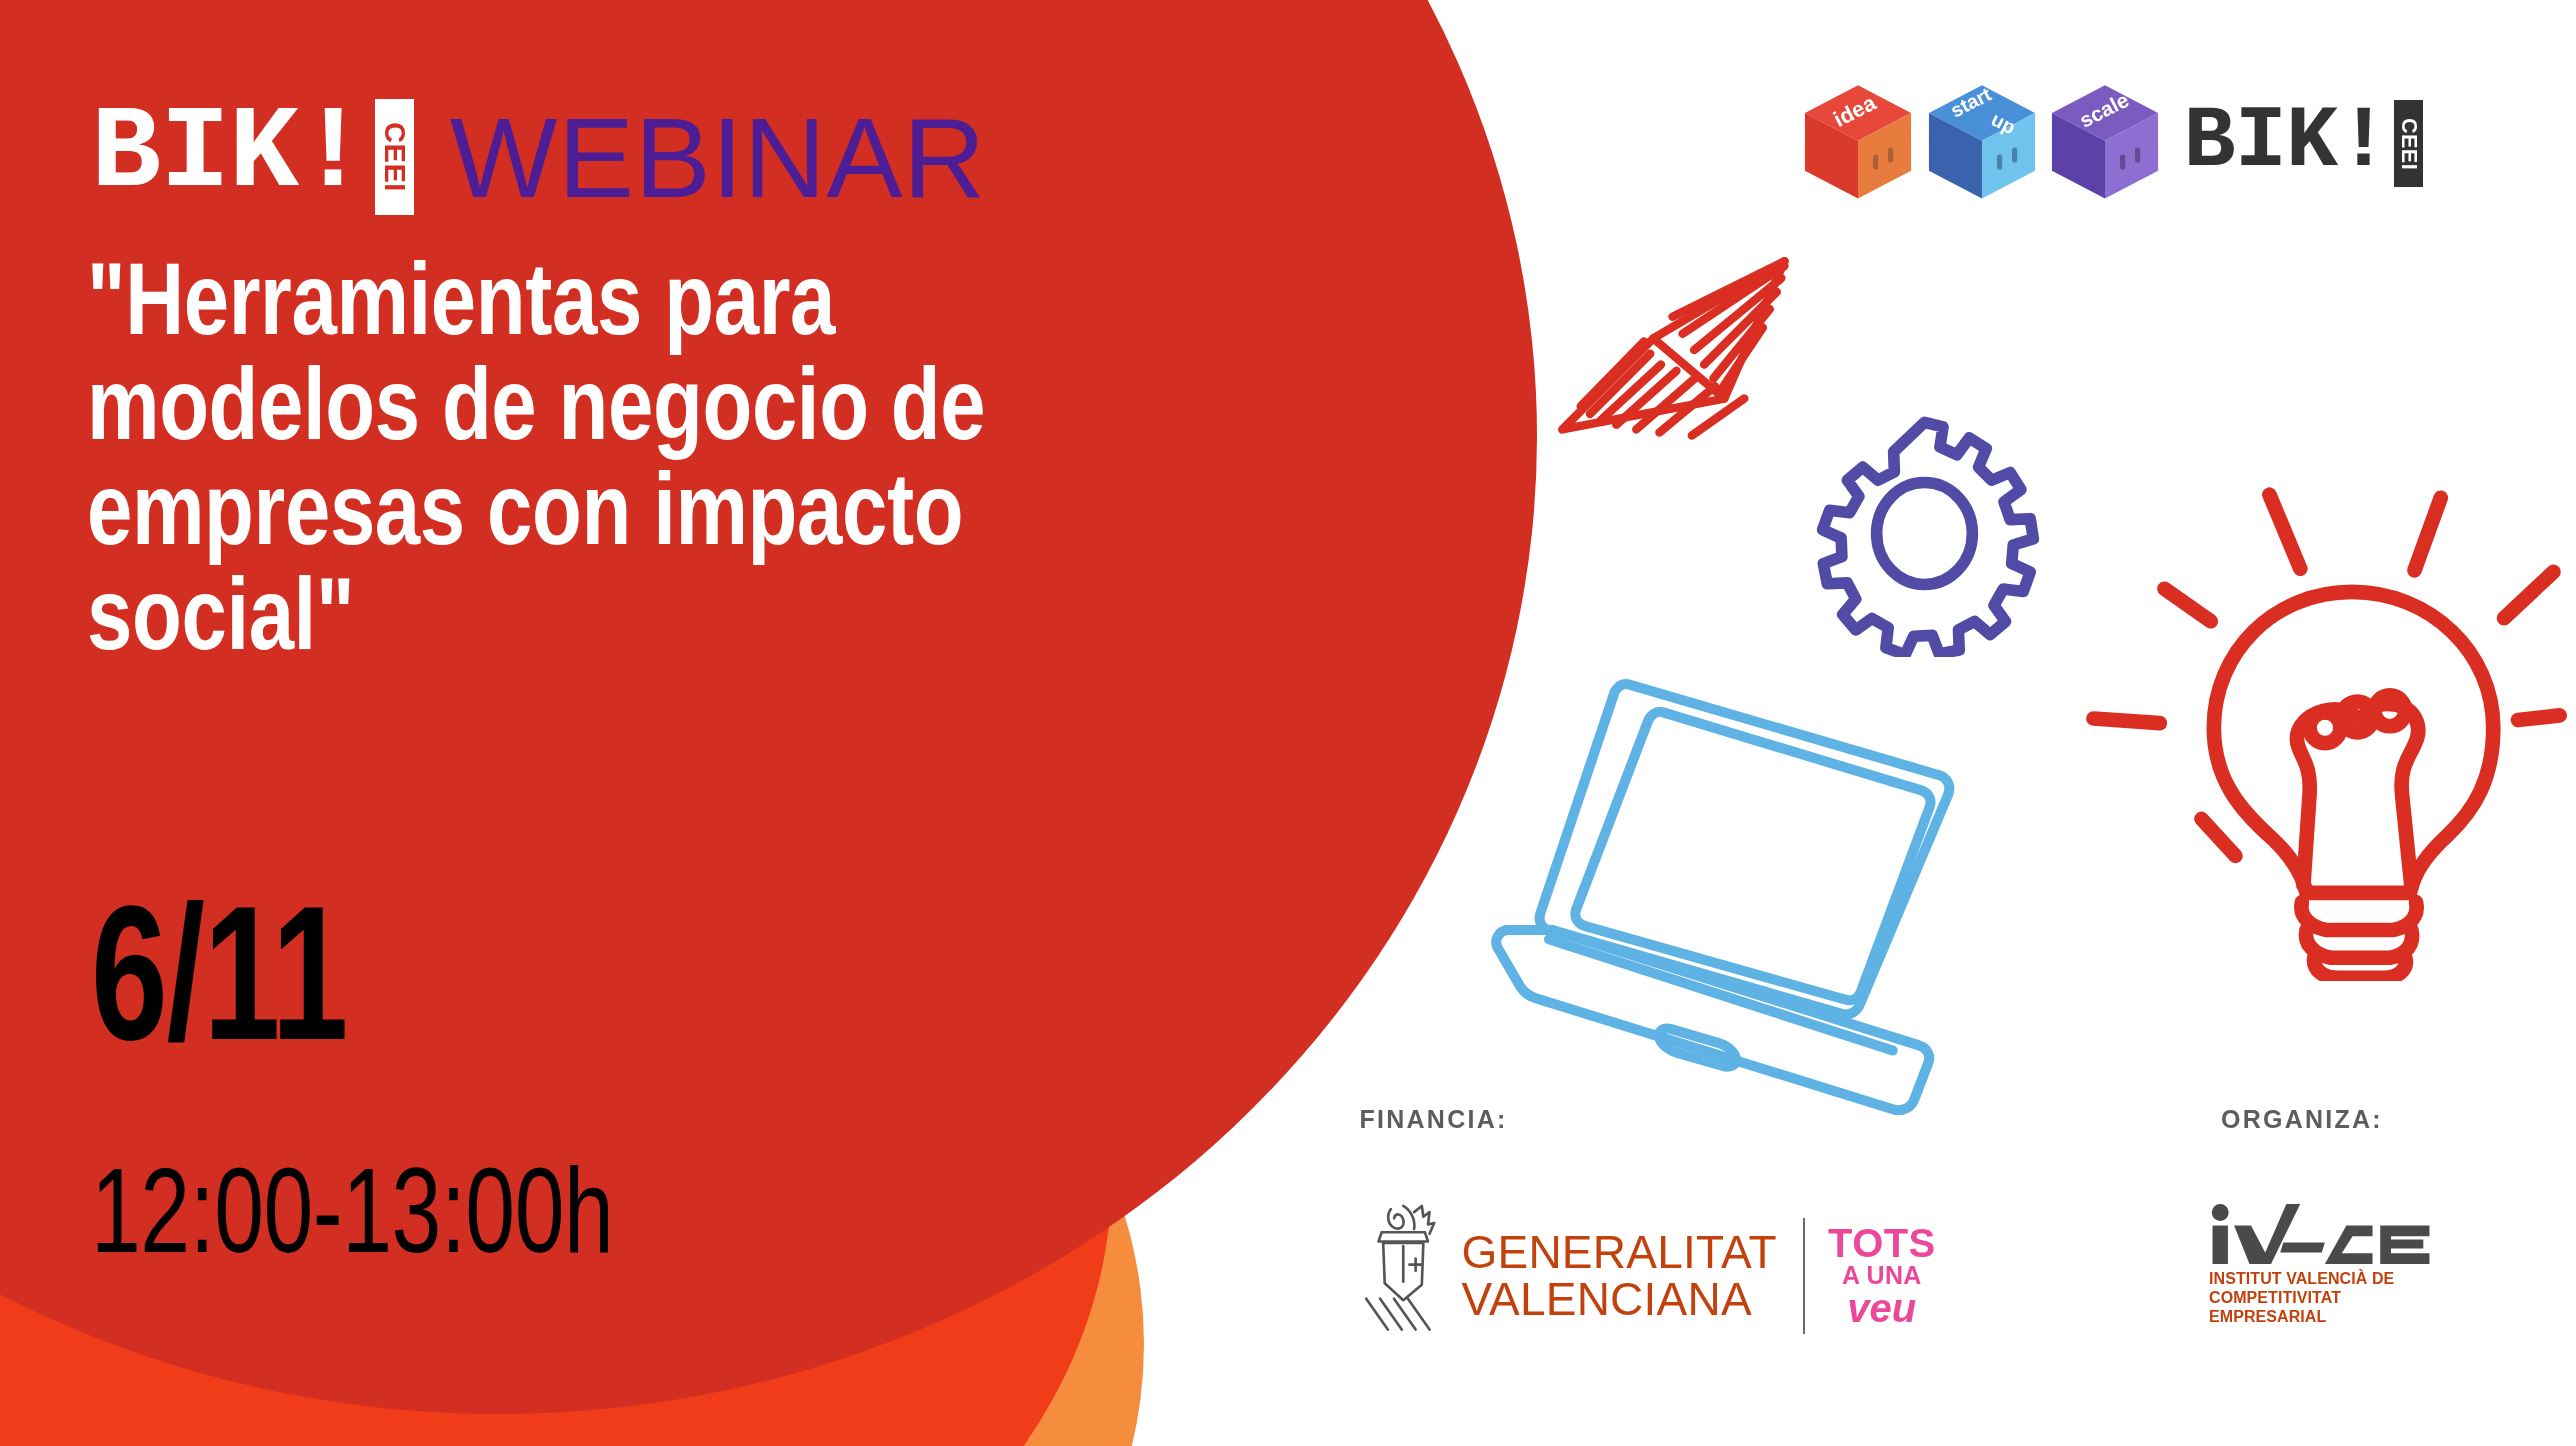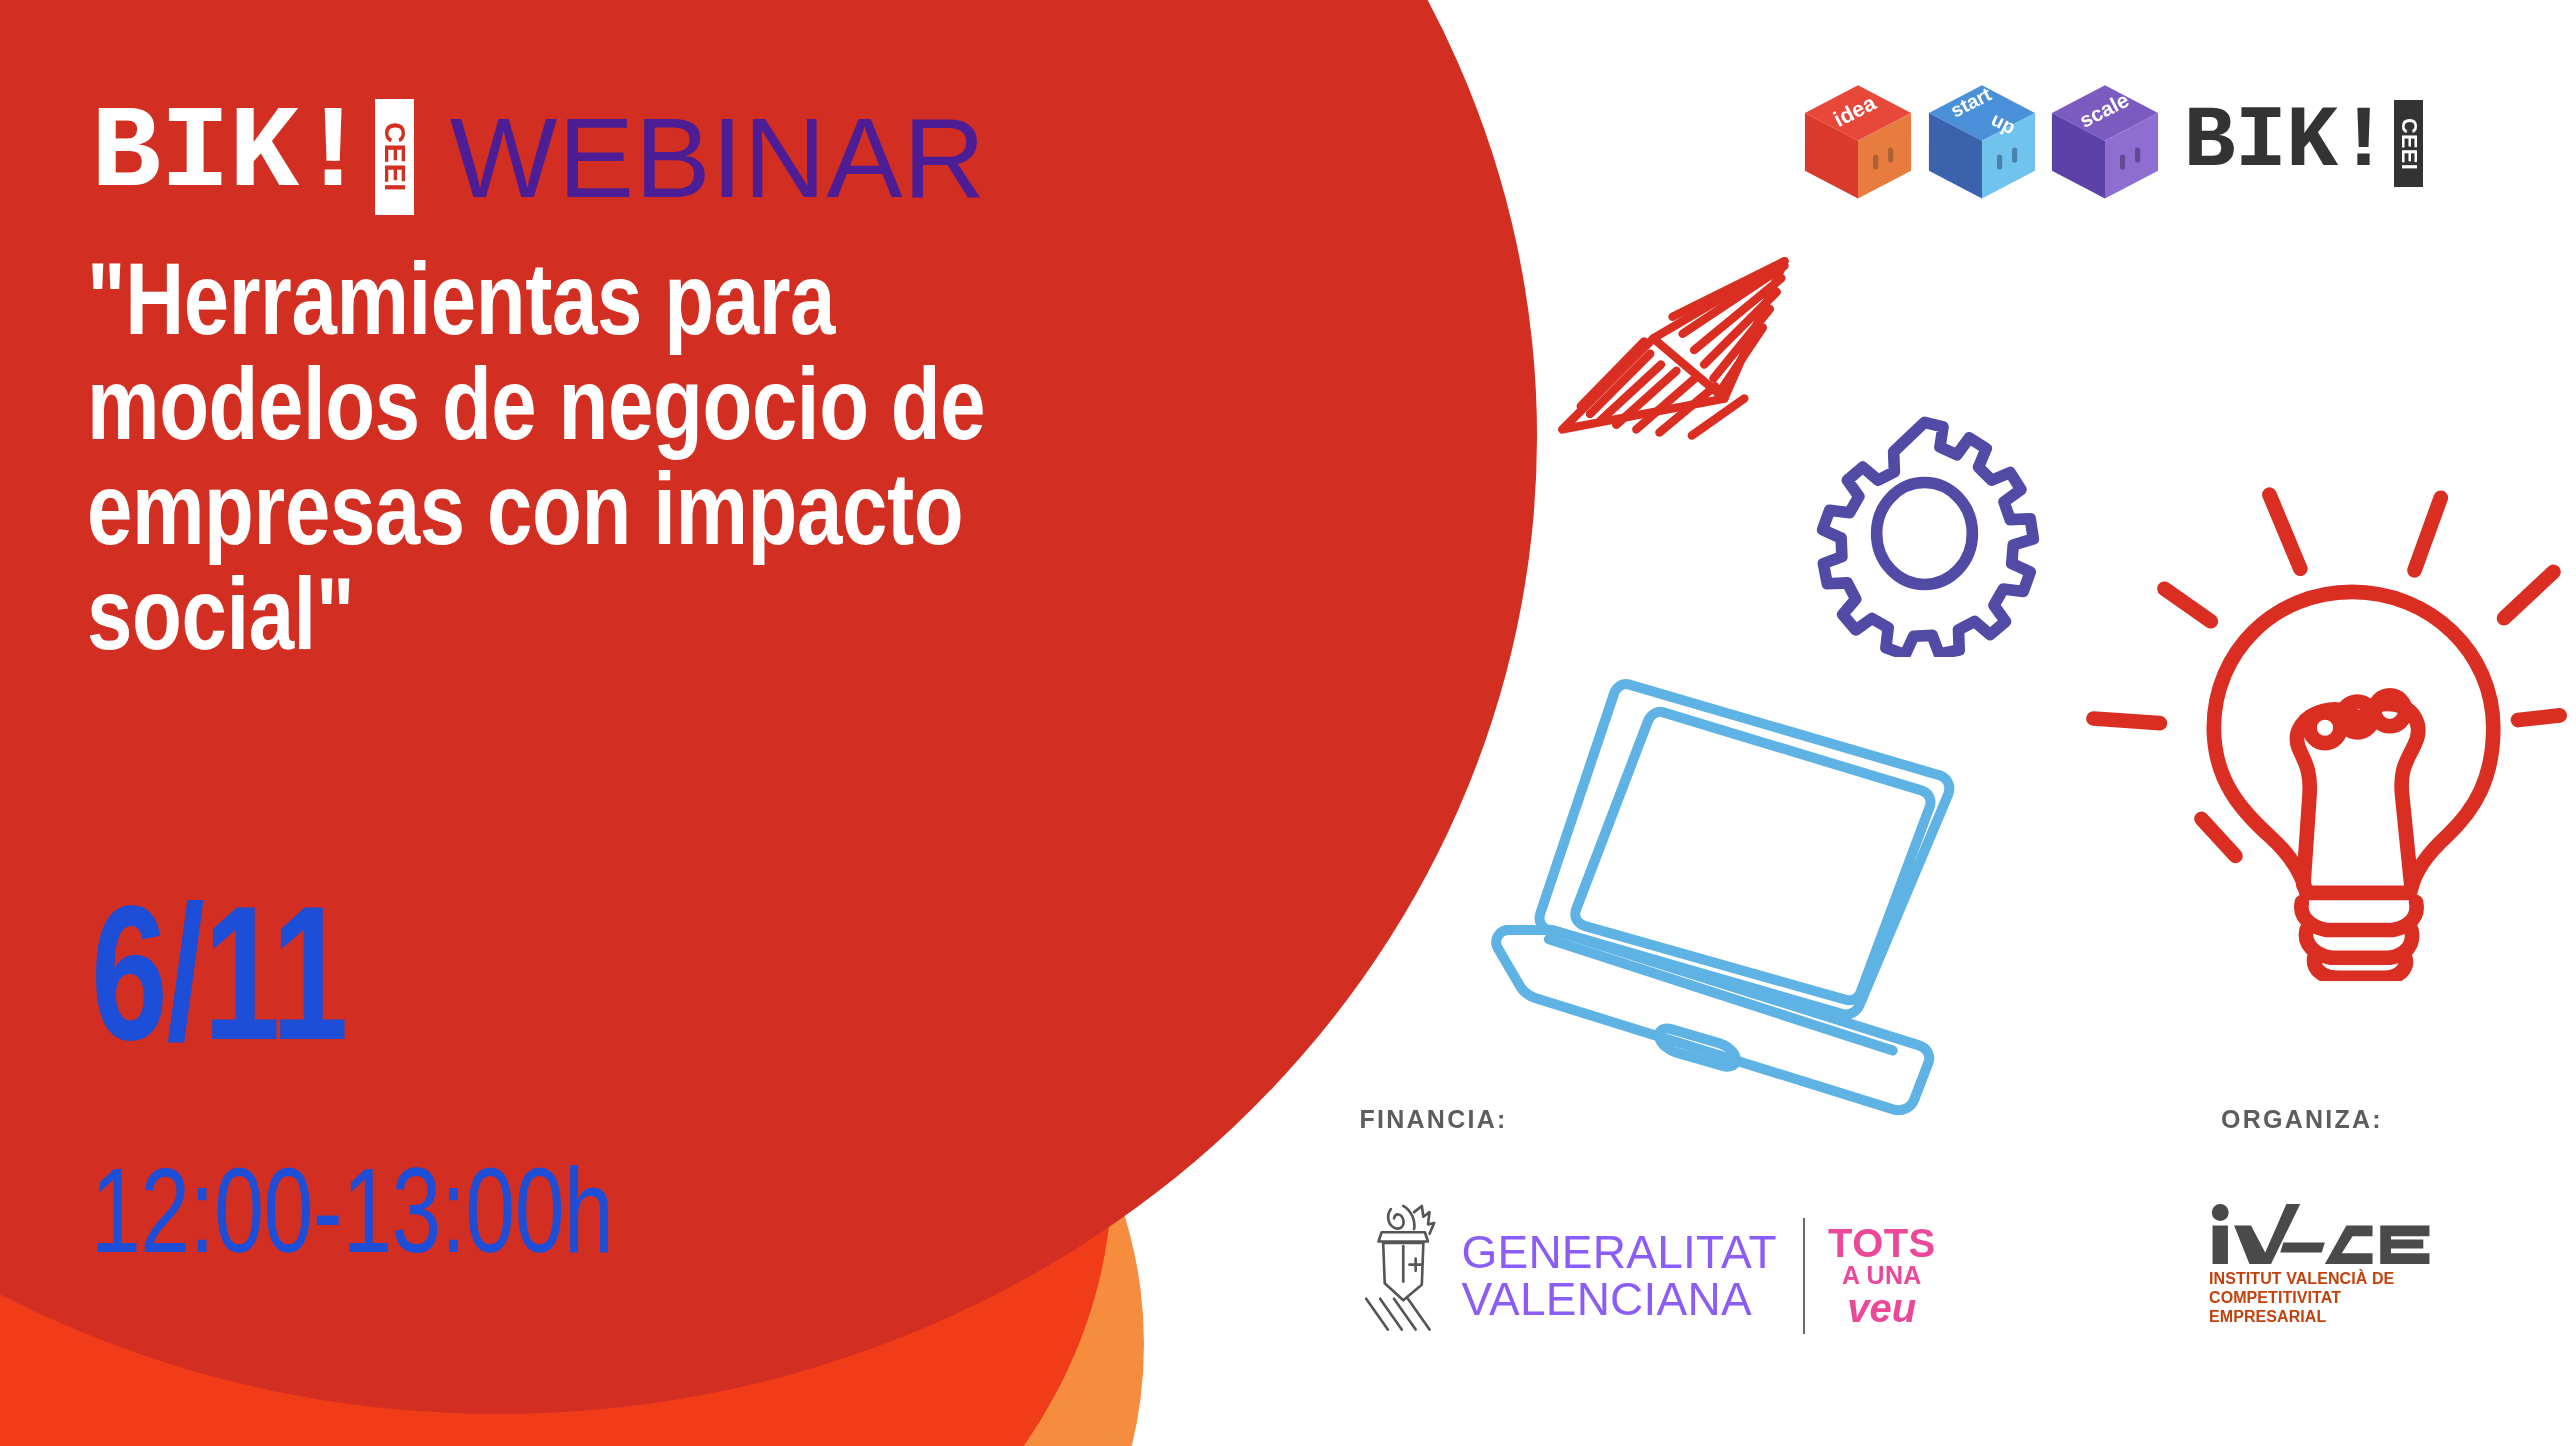--- a/index.html
+++ b/index.html
@@ -38,21 +38,21 @@
   #brandline .ceei-bang .ceei-text{font-size:29px;}
 
   #webinar-word{color:#4c1d95;font-size:114px;font-weight:400;
     letter-spacing:0.005em;margin-left:36px;line-height:1;
     font-family:"Liberation Sans",sans-serif;}
 
   #headline{position:absolute;left:87px;top:247px;width:1244px;color:#ffffff;
     font-size:102px;font-weight:bold;line-height:1.03;letter-spacing:-0.005em;
     transform:scaleX(0.80);transform-origin:left top;white-space:pre-line;}
 
-  #date-block{position:absolute;left:91px;top:881px;color:#1d4ed8;}
+  #date-block{position:absolute;left:91px;top:881px;color:#000000;}
   #date-big{font-size:192px;font-weight:bold;line-height:0.96;letter-spacing:-0.01em;
     transform:scaleX(0.72);transform-origin:left top;}
   #date-time{font-size:121px;font-weight:400;line-height:1;letter-spacing:-0.005em;
     transform:scaleX(0.74);transform-origin:left top;margin-top:85px;}
 
   
   #topright{position:absolute;left:1800px;top:83px;display:flex;align-items:center;}
   #cubes{display:flex;align-items:center;gap:7.7px;}
   .cube{width:116px;height:120px;}
   #blackbik{margin-left:20px;display:flex;align-items:flex-start;}
@@ -68,21 +68,21 @@
   #bulb{left:2078px;top:456px;width:494px;height:525px;}
 
   
   #footer{position:absolute;left:1344px;top:1105px;width:1205px;height:325px;}
   .foot-label{font-size:25px;letter-spacing:0.09em;color:#5d5d5d;font-weight:700;}
   #financia-label{position:absolute;left:15.5px;top:0px;}
   #organiza-label{position:absolute;left:877px;top:0px;}
 
   #gva-logo{position:absolute;left:15.5px;top:93px;display:flex;align-items:center;}
   #gva-shield{width:85px;height:155px;}
-  #gva-words{margin-left:17px;color:#8b5cf6;font-size:46px;line-height:1.02;letter-spacing:0.005em;}
+  #gva-words{margin-left:17px;color:#c2410c;font-size:46px;line-height:1.02;letter-spacing:0.005em;}
   #gva-divider{width:2.3px;height:116px;background:#6a6a6a;margin-left:26px;margin-right:23px;}
   #tots{color:#ec4899;text-align:center;line-height:1.0;}
   #tots .t1{font-size:40px;font-weight:bold;letter-spacing:0.01em;}
   #tots .t2{font-size:25px;font-weight:bold;letter-spacing:0.01em;}
   #tots .t3{font-size:40px;font-style:italic;font-weight:bold;}
 
   #ivace-logo{position:absolute;left:865px;top:99px;width:224px;}
   #ivace-sub{color:#c2410c;font-size:16px;font-weight:bold;line-height:1.18;letter-spacing:0.005em;margin-top:3.1px;}
 </style>
 </head>

